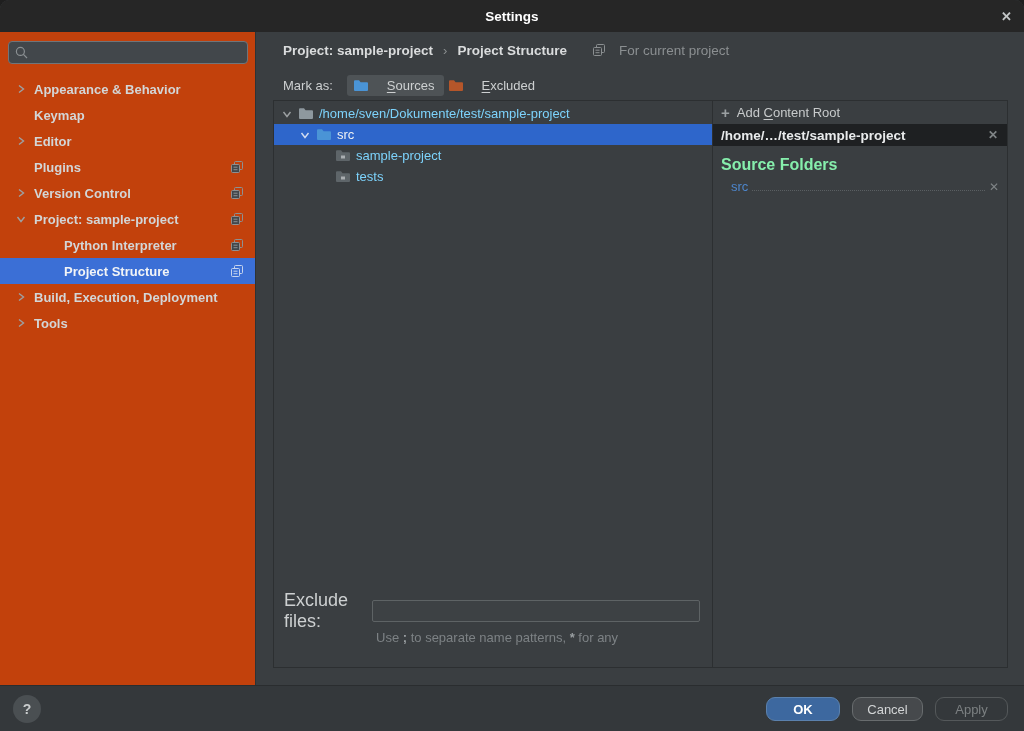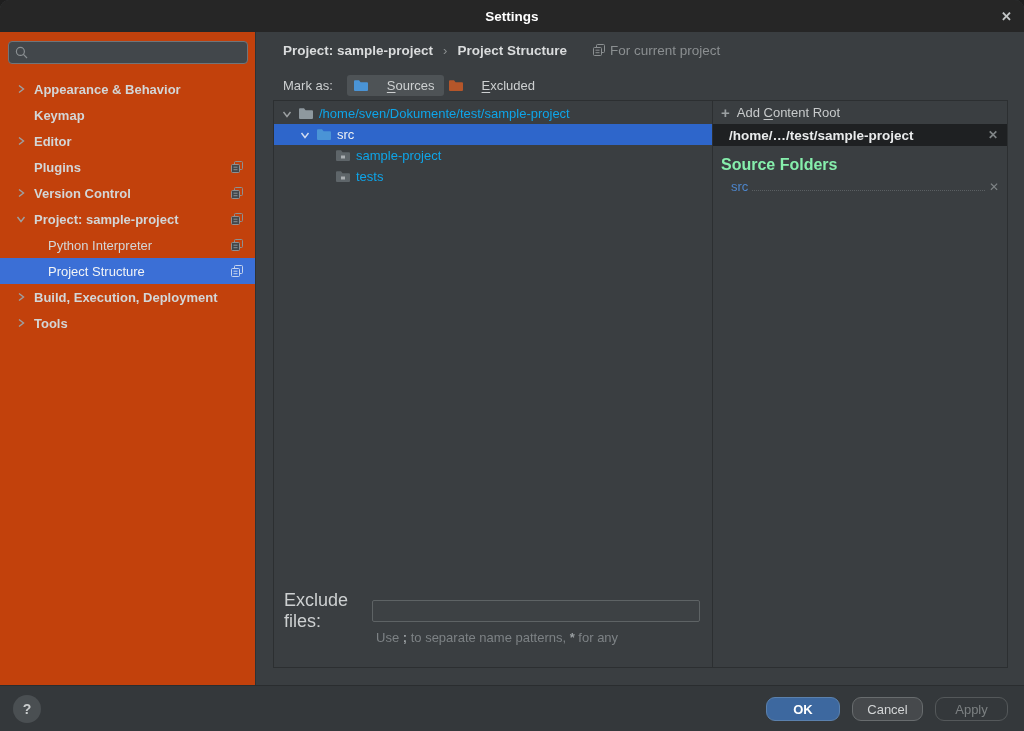--- a/index.html
+++ b/index.html
@@ -17,21 +17,21 @@
   .sidebar { position:absolute; left:0; top:32px; width:256px; height:653px; background:#c2410c;
              border-right:1px solid #2e3234; }
   .search-box { position:absolute; left:8px; top:9px; width:240px; height:23px; border:1px solid #70757a;
                 border-radius:4px; display:flex; align-items:center; padding:0 6px; background:#42474b; }
   .search-box input { flex:1; border:none; outline:none; background:transparent; color:#d5d7d8; font-size:13px; margin-left:6px; }
   .sb-items { position:absolute; left:0; top:44px; right:0; }
   .sb-item { position:relative; height:26px; display:flex; align-items:center; padding-left:16px;
              color:#d3d6d7; font-size:13px; cursor:default; }
   .sb-item.bold .sb-label { font-weight:bold; }
   .sb-item .chev { width:18px; display:flex; align-items:center; }
-  .sb-item.sub { padding-left:30px; }
+  .sb-item.sub { padding-left:46px;font-weight:bold; }
   .sb-item.sel { background:#3b6fd6; color:#f2f4f6; }
   .pp-icon { position:absolute; right:12px; top:7px; }
   .sb-item.sel .pp-front { fill:#3b6fd6; }
 
   
   .footer { position:absolute; left:0; top:685px; right:0; height:46px; background:#34383b; border-top:1px solid #2a2d2f; }
   .help-btn { position:absolute; left:13px; top:9px; width:28px; height:28px; border-radius:50%;
               background:#4a4f52; color:#c9cccd; font-size:14px; font-weight:bold;
               display:flex; align-items:center; justify-content:center; }
   .btns { position:absolute; right:16px; top:11px; display:flex; gap:12px; }
@@ -39,54 +39,54 @@
          font-family:"Liberation Sans",sans-serif; cursor:default; }
   .btn.ok     { width:74px; background:#3d689f; border:1px solid #5b81ad; color:#ffffff; font-weight:bold; }
   .btn.cancel { width:71px; background:#46494c; border:1px solid #686c6e; color:#d3d5d6; }
   .btn.apply  { width:73px; background:transparent; border:1px solid #54585a; color:#7c8082; }
 
   
   .breadcrumb { position:absolute; left:283px; top:40px; height:20px; display:flex; align-items:center;
                 font-size:13.5px; color:#dadcdd; }
   .breadcrumb .seg { font-weight:bold; }
   .breadcrumb .sep { color:#8b8f91; margin:0 10px; font-size:13px; }
-  .scope { display:flex; align-items:center; margin-left:26px; color:#8b8f91; font-size:13.5px; gap:5px; font-weight:normal; }
+  .scope { display:flex; align-items:center; margin-left:26px; color:#8b8f91; font-size:13.5px; gap:14px; font-weight:normal; }
 
   .markas { position:absolute; left:283px; top:72px; height:26px; display:flex; align-items:center;
             font-size:13px; color:#cdd0d1; }
   .markas .lbl { margin-right:14px; }
   .chip { display:flex; align-items:center; gap:18px; padding:3px 9px 3px 6px; border-radius:3px; }
   .chip.sel { background:#4e5356; }
   .chip + .chip { margin-left:2px; padding-left:2px; }
   .mn { text-decoration:underline; text-underline-offset:2px; }
 
   
   .panels { position:absolute; left:273px; top:100px; width:735px; height:568px;
             border:1px solid #2c2f31; display:flex; }
   .tree-panel { position:relative; width:438px; height:100%; }
   .right-panel { position:relative; width:295px; height:100%; border-left:1px solid #2c2f31; }
 
   .tree { position:absolute; left:0; top:2px; right:0; }
-  .t-row { height:21px; display:flex; align-items:center; font-size:13px; color:#0ea5e9; gap:5px; }
+  .t-row { height:21px; display:flex; align-items:center; font-size:13px; color:#7dd3fc; gap:5px; }
   .t-row .chev { display:flex; width:12px; justify-content:center; }
   .t-row.sel { background:#2e66cb; color:#eef1f3; }
   .pad0 { padding-left:7px; } .pad1 { padding-left:25px; } .pad2 { padding-left:61px; }
 
   .exclude-row { position:absolute; left:0; top:498px; right:0; height:24px; display:flex; align-items:center; }
   .exclude-row .lbl { margin-left:10px; width:88px; color:#cdd0d1; font-size:18px; }
   .exclude-row input { width:328px; height:22px; background:#3d4144; border:1px solid #5e6365; border-radius:2px;
                        color:#d5d7d8; font-size:13px; padding:0 6px; outline:none; }
   .hint { position:absolute; left:102px; top:528px; width:340px; color:#7d8285; font-size:13px; line-height:17px; }
   .hint b { color:#9a9fa2; }
 
   
   .acr { height:23px; display:flex; align-items:center; padding-left:8px; gap:7px; color:#c7cacb; font-size:13px; }
   .plus { color:#9ba0a2; font-size:15px; font-weight:bold; line-height:1; }
   .pathbar { position:relative; height:22px; background:#1e2022; display:flex; align-items:center;
-             padding:0 24px 0 16px; color:#e9ebec; font-size:13.5px; font-weight:bold; }
+             padding:0 24px 0 8px; color:#e9ebec; font-size:13.5px; font-weight:bold; }
   .pathbar .x, .sf-item .x { color:#7f8486; font-size:12px; }
   .pathbar .x { position:absolute; right:9px; top:4px; }
   .sf-title { padding:10px 8px 0 8px; font-weight:bold; font-size:16px; color:#86efac; }
   .sf-item { display:flex; align-items:flex-end; margin:5px 8px 0 18px; font-size:13px; color:#4d86cc; }
   .sf-item .leader { flex:1; border-bottom:1px dotted #5a5f62; margin:0 4px 3px 4px; }
 </style>
 </head>
 <body>
 
 <div class="dialog">

